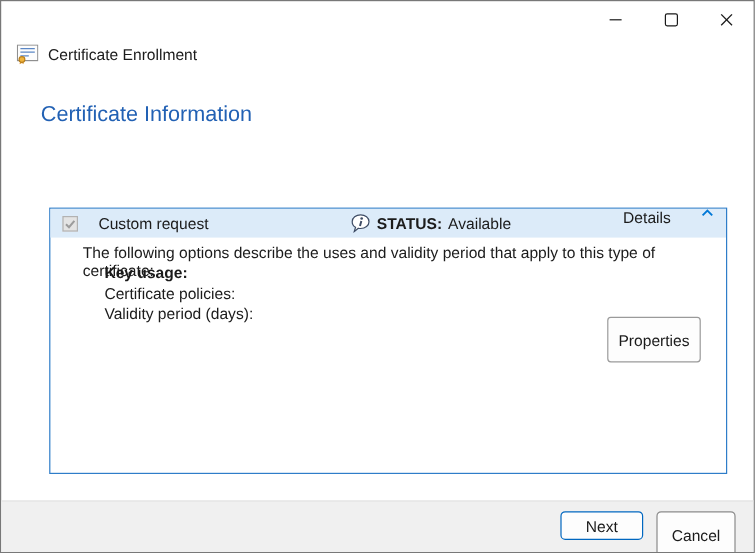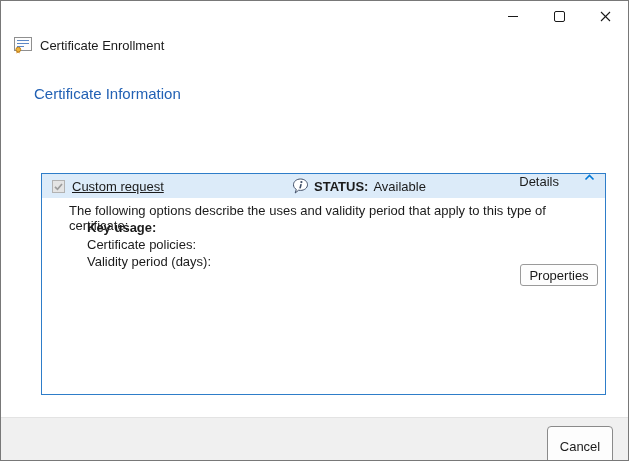--- a/index.html
+++ b/index.html
@@ -31,21 +31,21 @@
   .max-glyph{display:block;width:9px;height:9px;border:1px solid #1a1a1a;border-radius:2px;background:transparent;}
   
   .app-header{
     position:absolute;top:36px;left:13px;
     display:flex;align-items:center;gap:8px;
     font-size:13px;color:#1b1b1b;text-align:right;
   }
   
   .page-title{
     position:absolute;top:84px;left:33px;margin:0;
-    font-size:15px;font-weight:400;color:var(--title-blue);
+    font-size:18px;font-weight:400;color:var(--title-blue);
   }
   .instruction{
     position:absolute;top:119px;left:33px;margin:0;width:582px;
     font-size:13px;line-height:17px;color:#1b1b1b;
   }
   
   .panel{
     position:absolute;left:40px;top:172px;
     width:565px;height:222px;
     border:1px solid var(--panel-border);
@@ -55,38 +55,38 @@
     position:relative;height:24px;
     background:var(--panel-header-bg);
     display:flex;align-items:center;
     padding-left:10px;font-size:13px;color:#1b1b1b;
   }
   .checkbox{
     width:13px;height:13px;box-sizing:border-box;
     background:#e4e4e4;border:1px solid #b2b2b2;
     display:inline-flex;align-items:center;justify-content:center;
   }
-  .cb-label{margin-left:7px;text-decoration:underline;}
+  .cb-label{margin-left:17px;}
   .status-group{position:absolute;left:250px;top:0;height:24px;display:flex;align-items:center;gap:5px;}
   .status-label{font-weight:bold;}
   .details-group{position:absolute;right:10px;top:0;height:24px;display:flex;align-items:flex-start;gap:25px;cursor:pointer;}
   .panel-body{position:relative;font-size:13px;color:#1b1b1b;}
   .desc{position:absolute;left:27px;top:5px;width:530px;}
   .field{position:absolute;left:45px;}
   .field-0{top:22px;font-weight:bold;}
   .field-1{top:39px;}
   .field-2{top:56px;}
   
   .win-btn{
     font-family:"Liberation Sans", sans-serif;
     font-size:13px;color:#1b1b1b;
     background:#fdfdfd;border:1px solid #8a8a8a;border-radius:4px;
     padding:0;cursor:default;
   }
-  .properties-btn{position:absolute;right:7px;top:66px;width:78px;height:22px;border-radius:3px;border-color:#9a9a9a;}
+  .properties-btn{position:absolute;right:21px;top:66px;width:78px;height:38px;border-radius:3px;border-color:#9a9a9a;}
   
   .footer{
     position:absolute;left:0;right:0;bottom:0;height:42px;
     background:var(--footer-bg);border-top:1px solid #e3e3e3;
   }
   .next-btn{position:absolute;left:466px;top:8px;width:69px;height:24px;border:1px solid var(--next-border);}
   .cancel-btn{position:absolute;left:546px;top:8px;width:66px;height:40px;}
 </style>
 </head>
 <body>
@@ -152,16 +152,17 @@
     <div class="panel-body">
       <div class="desc">The following options describe the uses and validity period that apply to this type of certificate:</div>
       <div class="field field-0">Key usage:</div>
       <div class="field field-1">Certificate policies:</div>
       <div class="field field-2">Validity period (days):</div>
       <button class="win-btn properties-btn">Properties</button>
     </div>
   </div>
 
   <div class="footer">
+    <button class="win-btn next-btn">Next</button>
     <button class="win-btn cancel-btn">Cancel</button>
   </div>
 
 </div>
 
 </body></html>

